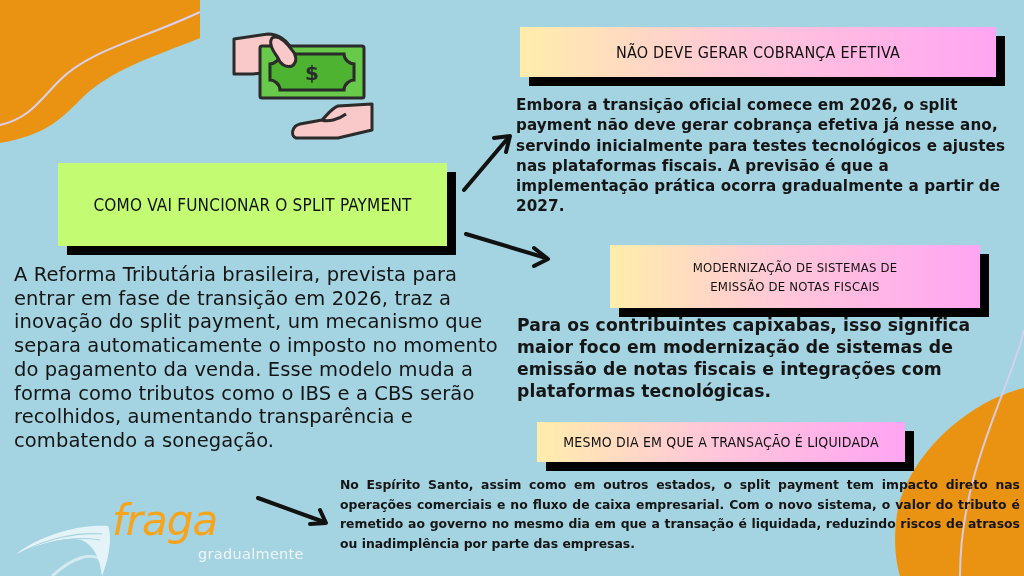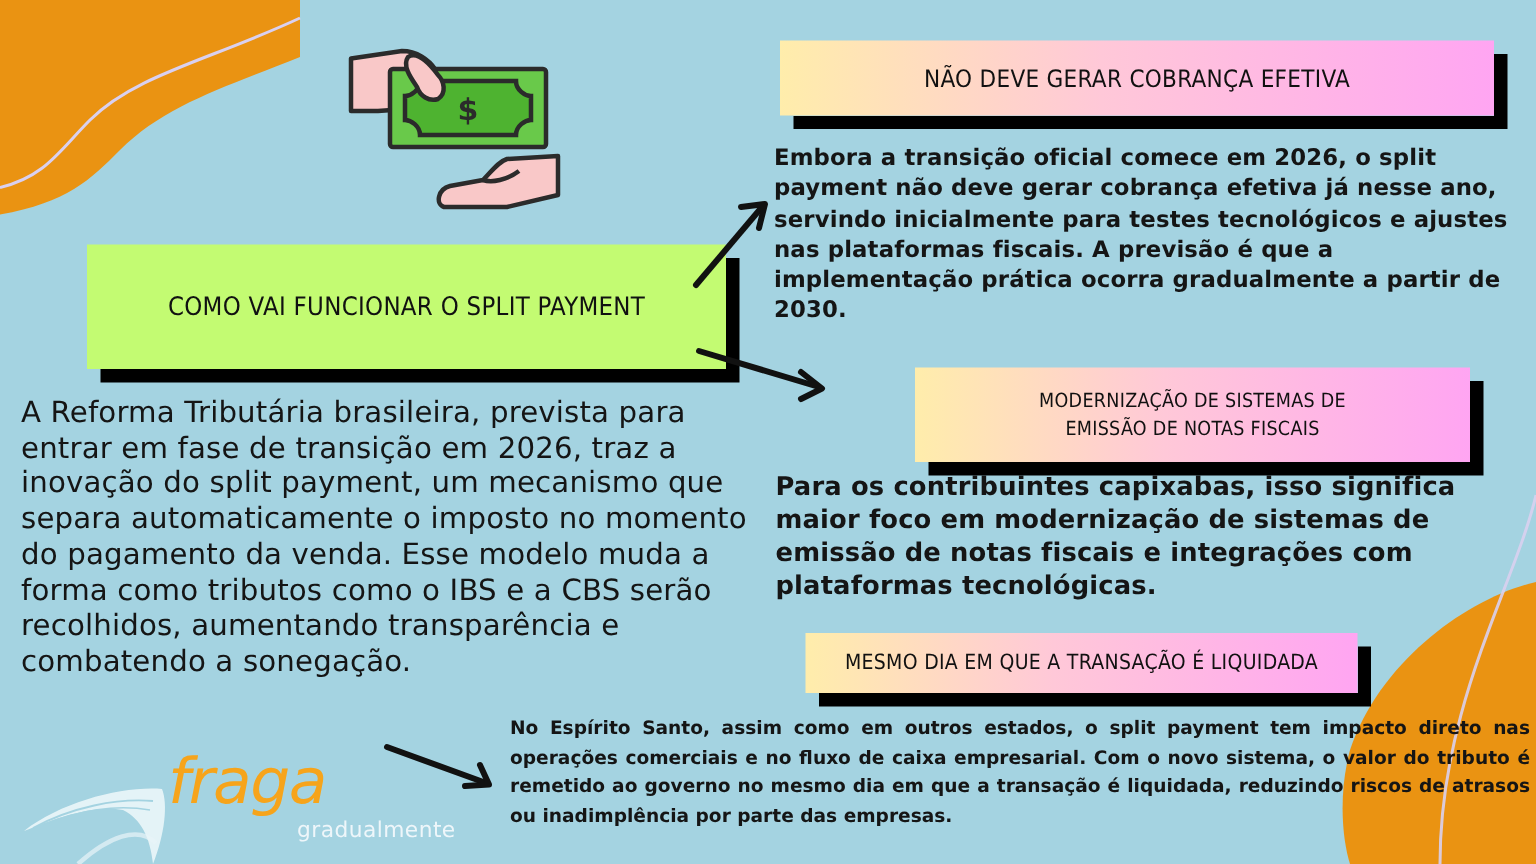--- a/index.html
+++ b/index.html
@@ -20,21 +20,21 @@
     text-align: center;
     font-family: "DejaVu Sans Condensed", "DejaVu Sans", sans-serif;
     font-stretch: condensed;
     text-transform: uppercase;
     color: #111;
     letter-spacing: 0.2px;
   }
   .grad { background: linear-gradient(90deg, #ffedab 0%, #ffc8d8 45%, #ffa5f2 100%); }
   .lime { background: #c3fb72; }
 
-  .h-main { left: 58px; top: 163px; width: 426px; height: 83px; font-size: 17px; font-weight: 400; }
+  .h-main { left: 58px; top: 163px; width: 389px; height: 83px; font-size: 17px; font-weight: 400; }
   .h-1 { left: 520px; top: 27px; width: 476px; height: 50px; font-size: 16px; }
   .h-2 { left: 610px; top: 233px; width: 370px; height: 63px; font-size: 13px; line-height: 19px; }
   .h-3 { left: 537px; top: 422px; width: 368px; height: 40px; font-size: 14px; }
 
   .txt { position: absolute; color: #151515; }
   .t-main { left: 14px; top: 263px; width: 500px; font-size: 19.5px; line-height: 23.7px; letter-spacing: 0.1px; }
   .t-1 { left: 516px; top: 95px; width: 500px; font-size: 15.2px; line-height: 20.3px; font-weight: bold; letter-spacing: 0.1px; }
   .t-2 { left: 517px; top: 314px; width: 505px; font-size: 17.2px; line-height: 22px; font-weight: bold; letter-spacing: 0.1px; }
   .t-3 { left: 340px; top: 475px; width: 680px; font-size: 12.4px; line-height: 19.5px; font-weight: bold; text-align: justify; text-align-last: left; }
 
@@ -76,21 +76,21 @@
 <svg class="deco" width="90" height="50" style="left:252px;top:492px;">
   <path d="M6,6 L72,30" stroke="#111" stroke-width="4" stroke-linecap="round"></path>
   <path d="M58,32 L74,31 L68,18" fill="none" stroke="#111" stroke-width="4" stroke-linecap="round" stroke-linejoin="round"></path>
 </svg>
 
 <div class="txt t-main">A Reforma Tributária brasileira, prevista para entrar em fase de transição em 2026, traz a inovação do split payment, um mecanismo que separa automaticamente o imposto no momento do pagamento da venda. Esse modelo muda a forma como tributos como o IBS e a CBS serão recolhidos, aumentando transparência e combatendo a sonegação.</div>
 
 <div class="hbox grad h-1">
   <span>NÃO DEVE GERAR COBRANÇA EFETIVA</span>
 </div>
-<div class="txt t-1">Embora a transição oficial comece em 2026, o split payment não deve gerar cobrança efetiva já nesse ano, servindo inicialmente para testes tecnológicos e ajustes nas plataformas fiscais. A previsão é que a implementação prática ocorra gradualmente a partir de 2030.</div>
+<div class="txt t-1">Embora a transição oficial comece em 2026, o split payment não deve gerar cobrança efetiva já nesse ano, servindo inicialmente para testes tecnológicos e ajustes nas plataformas fiscais. A previsão é que a implementação prática ocorra gradualmente a partir de 2027.</div>
 
 <div class="hbox grad h-2" style="flex-direction:column;margin-top:12px;">
   <span>MODERNIZAÇÃO DE SISTEMAS DE</span>
   <span>EMISSÃO DE NOTAS FISCAIS</span>
 </div>
 <div class="txt t-2">Para os contribuintes capixabas, isso significa maior foco em modernização de sistemas de emissão de notas fiscais e integrações com plataformas tecnológicas.</div>
 
 <div class="hbox grad h-3">
   <span>MESMO DIA EM QUE A TRANSAÇÃO É LIQUIDADA</span>
 </div>

